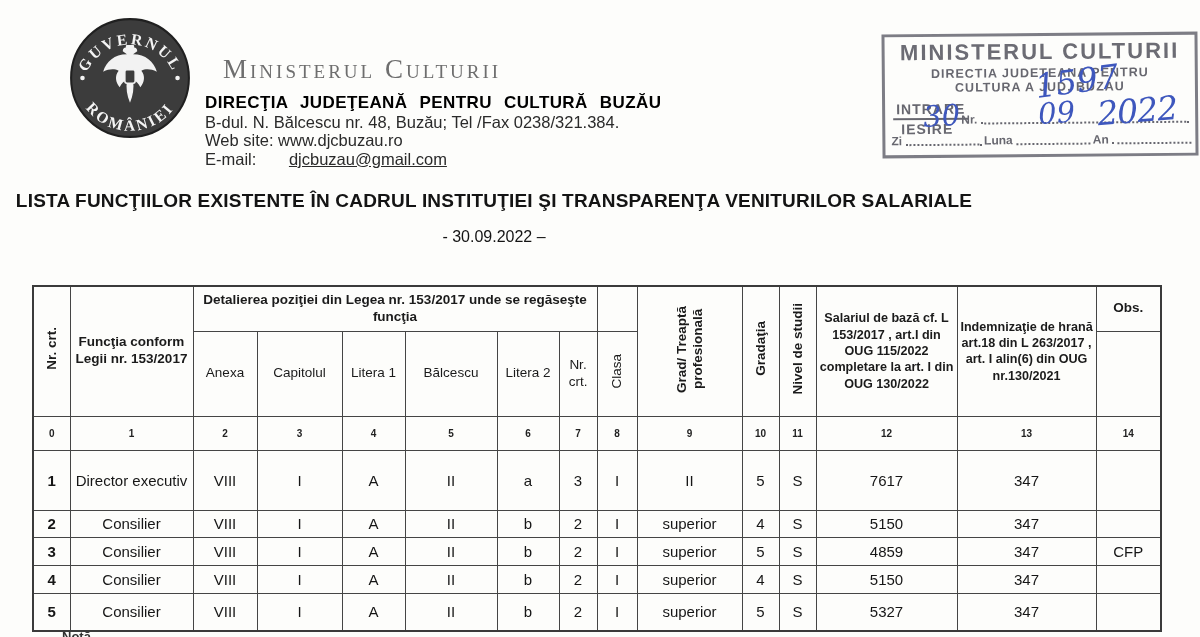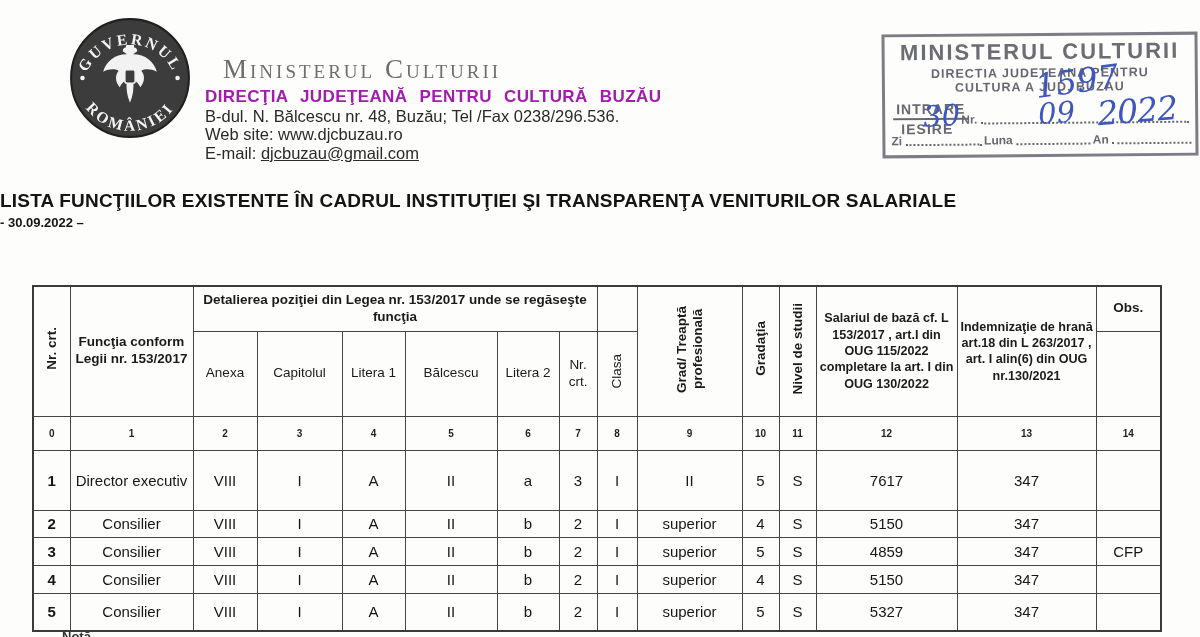--- a/index.html
+++ b/index.html
@@ -11,25 +11,25 @@
   }
   
   .seal{position:absolute;left:68px;top:14px;width:124px;height:128px;}
   .lh{position:absolute;left:205px;top:56px;width:560px;}
   .ministry{
     font-family:"Liberation Serif",serif;font-variant:small-caps;
     font-size:27px;color:#6e6e6e;letter-spacing:3px;line-height:1.0;
     padding-left:18px;
   }
   .direction{
-    font-size:17px;font-weight:bold;color:#a21caf;letter-spacing:.4px;
-    word-spacing:7px;margin-top:4px;
+    font-size:17px;font-weight:bold;color:#000000;letter-spacing:.4px;
+    word-spacing:7px;margin-top:10px;
   }
   .addr,.web,.mail{font-size:16.5px;color:#2a2a2a;margin-top:1px;line-height:1.05;}
-  .mail u{text-decoration:underline;}
+  .mail u{text-decoration:underline;margin-left:28px;}
   
   .stamp{
     position:absolute;left:882px;top:33px;width:310px;height:118px;
     border:3px solid #73737c;transform:rotate(-.5deg);
     color:#5b5b64;opacity:.92;
   }
   .stamp .s1{font-size:22px;font-weight:bold;letter-spacing:2px;text-align:center;margin-top:3px;color:#606069;}
   .stamp .s2{font-size:12.5px;font-weight:bold;letter-spacing:1px;text-align:center;margin-top:1px;}
   .stamp .s3{font-size:12.5px;font-weight:bold;letter-spacing:1px;text-align:center;}
   .frac{position:absolute;left:8px;top:64px;font-size:14px;font-weight:bold;letter-spacing:1px;}
@@ -40,24 +40,24 @@
   .botline{position:absolute;left:6px;top:97px;right:2px;font-size:12px;font-weight:bold;display:flex;align-items:flex-end;}
   .hand{
     position:absolute;font-family:"DejaVu Serif",serif;font-style:italic;
     color:#2e49b8;white-space:nowrap;
   }
   .hw-nr{left:150px;top:26px;font-size:33px;transform:rotate(-7deg);}
   .hw-zi{left:38px;top:62px;font-size:29px;transform:rotate(-3deg);}
   .hw-luna{left:153px;top:60px;font-size:29px;transform:rotate(-3deg);}
   .hw-an{left:212px;top:56px;font-size:33px;transform:rotate(-4deg);letter-spacing:-1px;}
   
-  .title{position:absolute;left:0;top:190px;width:988px;color:#141414;}
+  .title{position:absolute;left:0;top:190px;width:988px;text-align:center;color:#141414;}
   .t1{font-size:19px;font-weight:bold;letter-spacing:.2px;}
   .t2{font-size:17.5px;font-weight:bold;margin-top:4px;}
-  .t3{font-size:13px;font-weight:bold;margin-top:3px;}
+  .t3{font-size:16px;font-weight:normal;margin-top:16px;}
   
   .tblwrap{position:absolute;left:32px;top:285px;}
   table{border-collapse:collapse;table-layout:fixed;width:1130px;border:2.5px solid #3b3b3b;}
   th,td{border:1.6px solid #454545;padding:0 2px;text-align:center;vertical-align:middle;overflow:hidden;}
   th{font-size:13.5px;font-weight:bold;color:#1b1b1b;line-height:1.25;}
   .thin{font-weight:normal;}
   .small-hdr{font-size:12.6px;line-height:1.3;}
   .vt{writing-mode:vertical-rl;transform:rotate(180deg);display:inline-block;line-height:1.15;}
   .vt-wrap{height:96px;}
   .numrow td{font-size:10px;font-weight:bold;height:33px;color:#222;}
@@ -95,21 +95,21 @@
                c-3,1 -5,3 -7,7 c-4,-5 -5,-11 -1,-16
                c-4,-2 -9,-2 -15,1 c3,-10 11,-17 23,-17 l-4,-3 c0,-4 4,-5 7,-1 z"></path>
       <rect x="55" y="52" width="10" height="13" rx="2" fill="#3c3c3c" stroke="#f2f2f2" stroke-width="1.5"></rect>
     </g>
   </svg>
 </div>
 
 <div class="lh">
   <div class="ministry">Ministerul Culturii</div>
   <div class="direction">DIRECŢIA  JUDEŢEANĂ  PENTRU CULTURĂ  BUZĂU</div>
-  <div class="addr">B-dul. N. Bălcescu nr. 48, Buzău; Tel /Fax 0238/296.536.</div>
+  <div class="addr">B-dul. N. Bălcescu nr. 48, Buzău; Tel /Fax 0238/321.384.</div>
   <div class="web">Web site: www.djcbuzau.ro</div>
   <div class="mail"><span>E-mail: </span><u>djcbuzau@gmail.com</u></div>
 </div>
 
 <div class="stamp">
   <div class="s1">MINISTERUL CULTURII</div>
   <div class="s2">DIRECTIA JUDETEANA PENTRU</div>
   <div class="s3">CULTURA A JUD. BUZAU</div>
   <div class="frac">
     <div class="top">INTRARE</div>

